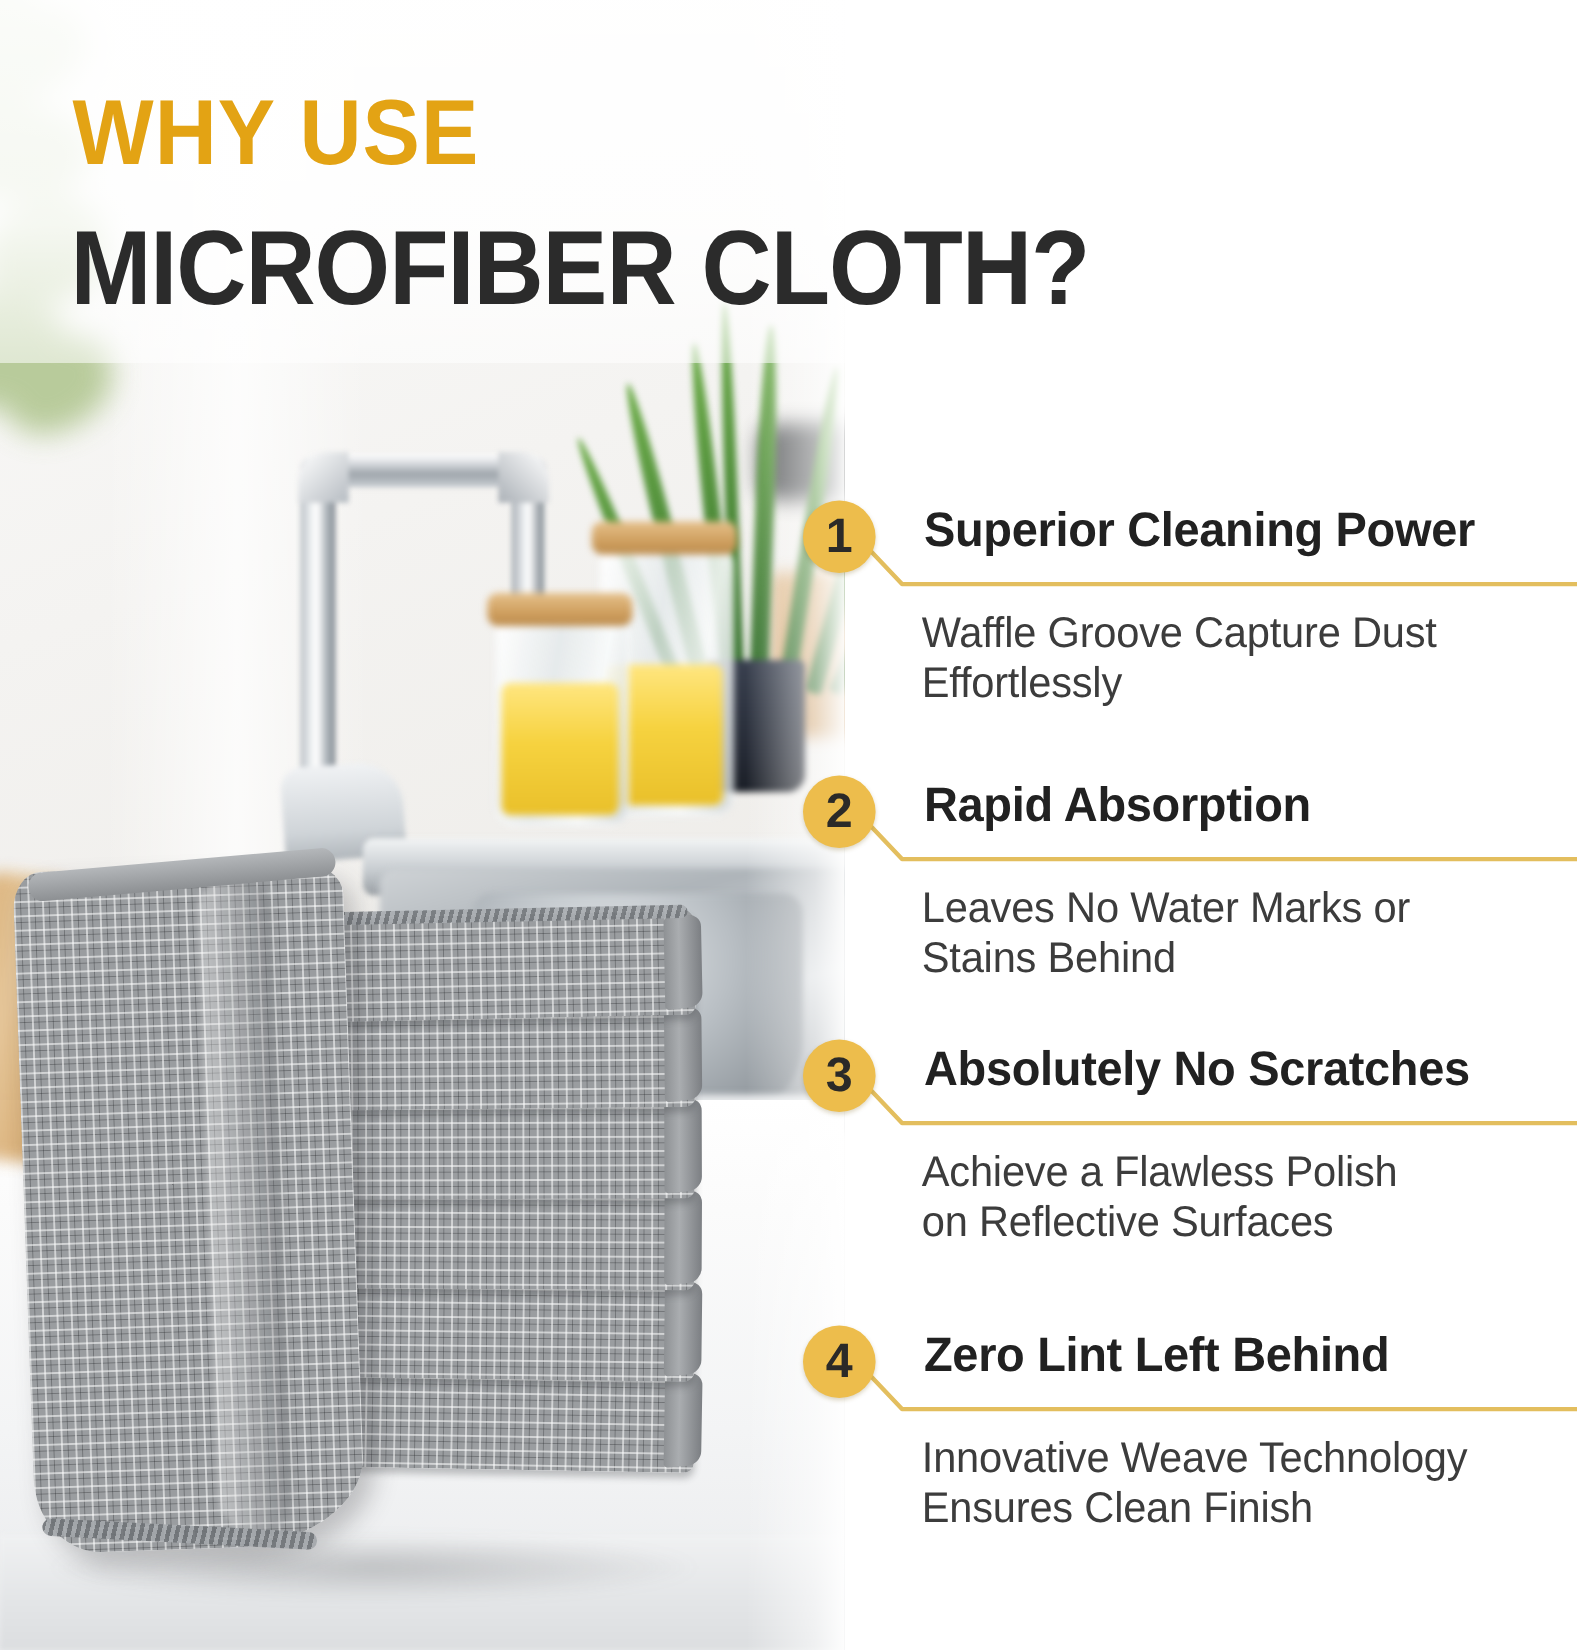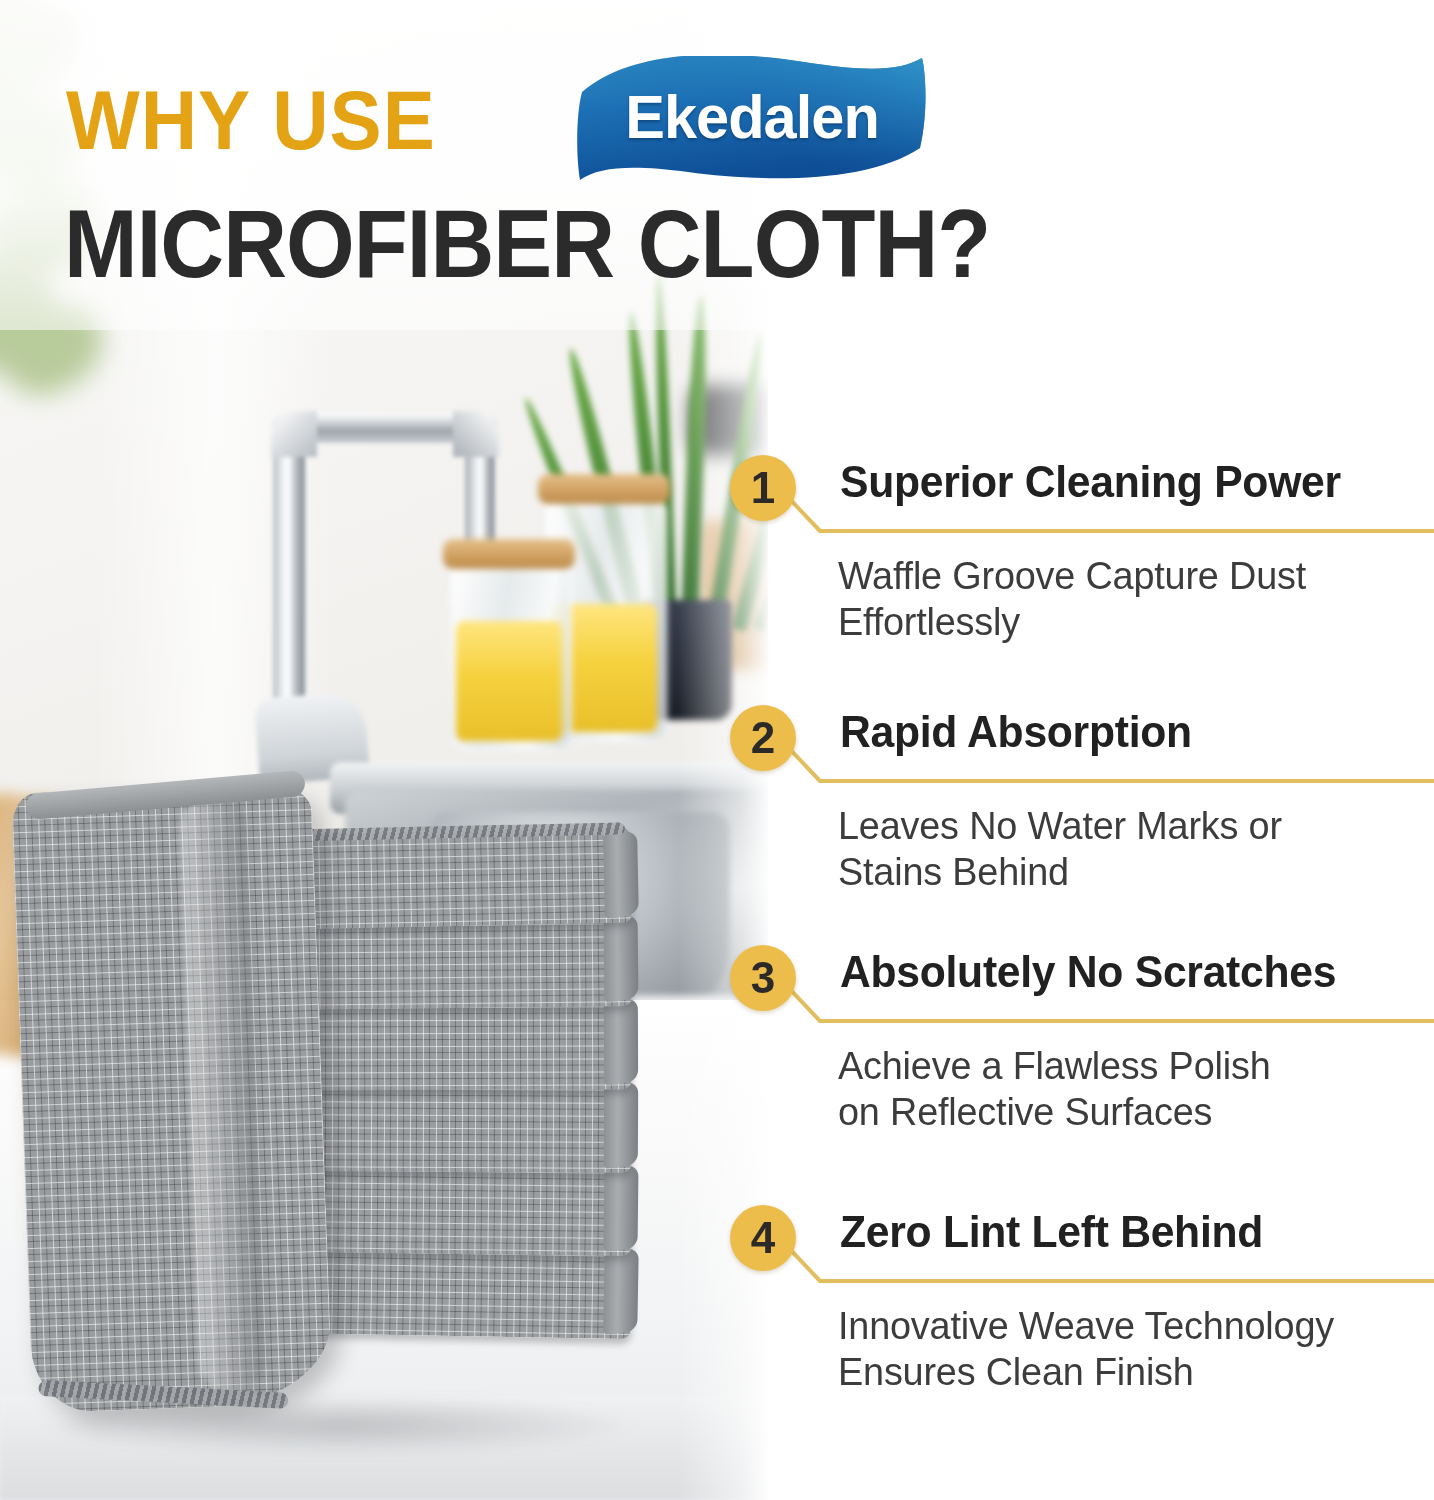--- a/index.html
+++ b/index.html
@@ -493,40 +493,20 @@
     <div class="photo-fade"></div>
   </div>
 
   <div class="panel"></div>
 
   <div class="header">
     <div class="header-bg"></div>
 
     <div class="why-use">WHY USE</div>
 
-    <div class="logo-badge">
-      <svg viewBox="0 0 352 128" preserveAspectRatio="none">
-        <defs>
-          <linearGradient id="logoGrad" x1="0" y1="0" x2="0.35" y2="1">
-            <stop offset="0%" stop-color="#2E8CC4"></stop>
-            <stop offset="42%" stop-color="#1C6FB4"></stop>
-            <stop offset="100%" stop-color="#0E4E96"></stop>
-          </linearGradient>
-          <linearGradient id="logoGrad2" x1="1" y1="0" x2="0" y2="1">
-            <stop offset="0%" stop-color="#3194C9"></stop>
-            <stop offset="60%" stop-color="#1A6CB1" stop-opacity="0"></stop>
-          </linearGradient>
-        </defs>
-        <path d="M6,36 C58,-8 150,-6 228,6 C286,15 322,16 346,2 C350,18 352,58 344,92
-                 C290,128 186,126 112,116 C58,109 24,110 4,124 C0,100 0,58 6,36 Z" fill="url(#logoGrad)"></path>
-        <path d="M6,36 C58,-8 150,-6 228,6 C286,15 322,16 346,2 C350,18 352,58 344,92
-                 C290,128 186,126 112,116 C58,109 24,110 4,124 C0,100 0,58 6,36 Z" fill="url(#logoGrad2)"></path>
-      </svg>
-      <div class="logo-text">Ekedalen</div>
-    </div>
 
     <div class="main-title">MICROFIBER CLOTH?</div>
   </div>
 
   <div class="feature fe1">
     <div class="badge">1</div>
     <div class="connector">
       <svg viewBox="0 0 650 48" preserveAspectRatio="none">
         <path d="M0,4 L36,42 L650,42" fill="none" stroke="#E3BE5E" stroke-width="4" stroke-linejoin="round"></path>
       </svg>

